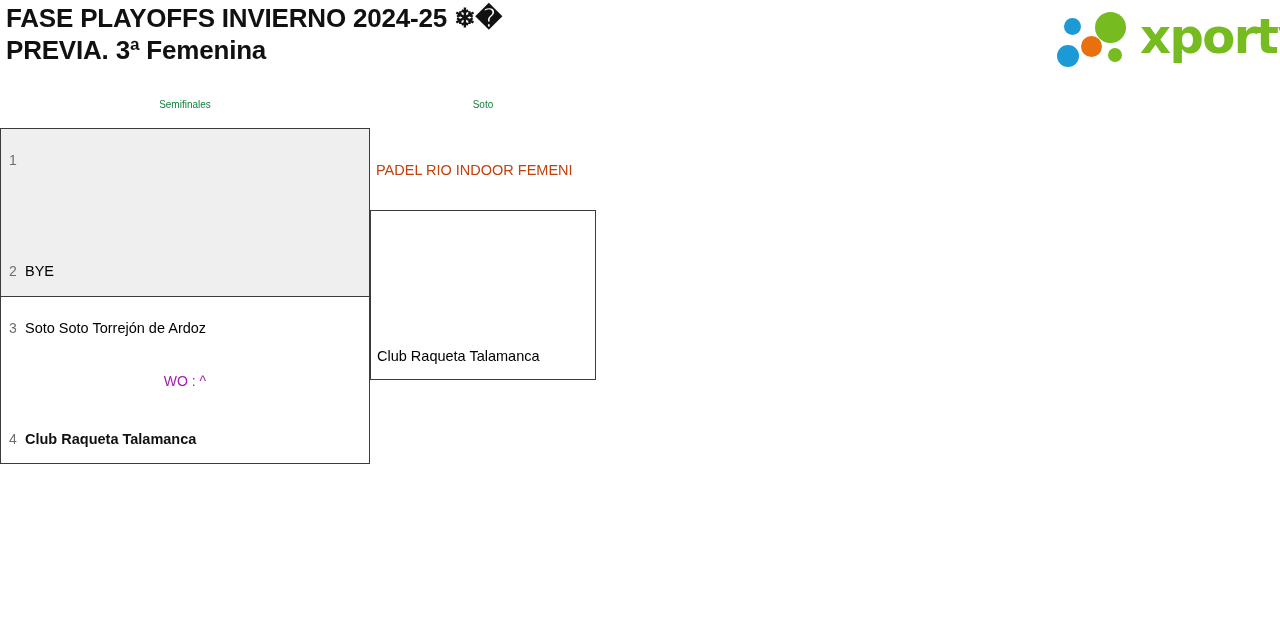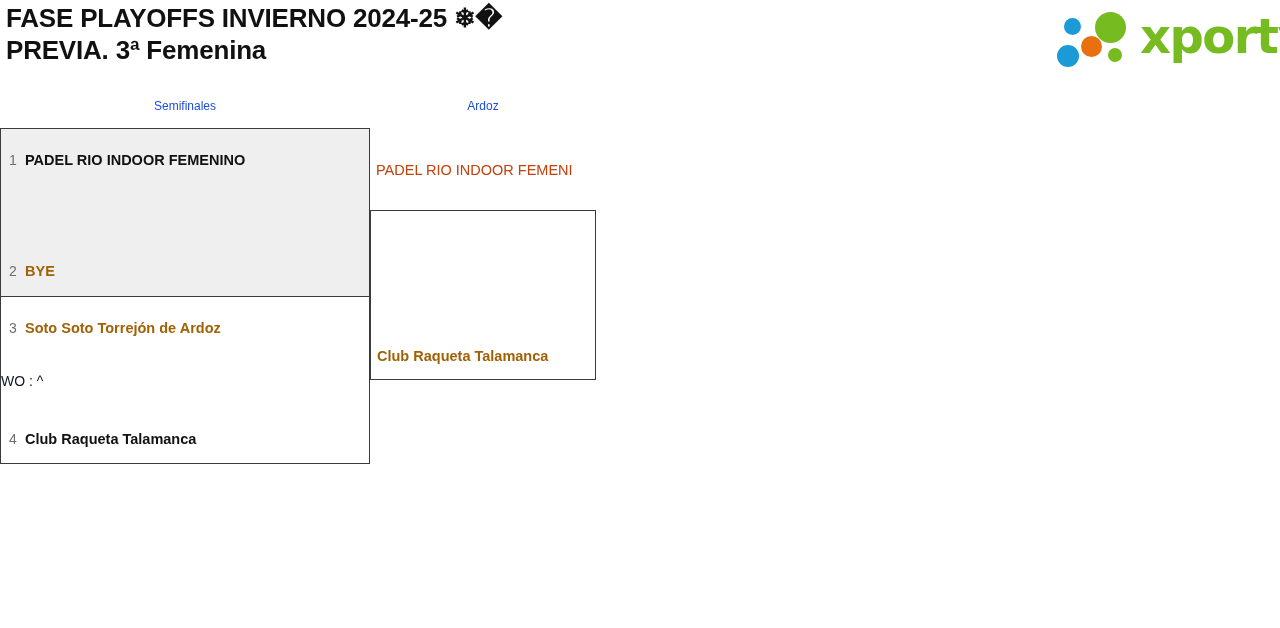--- a/index.html
+++ b/index.html
@@ -77,23 +77,23 @@
   
   .bracket {
     position: absolute;
     left: 0;
     top: 92px;
     width: 1280px;
     height: 536px;
   }
   .round-header {
     position: absolute;
-    font-size: 12px;
+    font-size: 10px;
     font-weight: 400;
-    color: #1d4ed8;
+    color: #15803d;
     text-align: center;
     white-space: nowrap;
   }
   .round-header-semifinales { left: 0px; top: 7px; width: 370px; }
   .round-header-final { left: 370px; top: 7px; width: 226px; }
 
   .match-box {
     position: absolute;
     border: 1px solid #3b3b3b;
     background: #ffffff;
@@ -113,34 +113,34 @@
     white-space: nowrap;
   }
   .seed {
     display: inline-block;
     width: 16px;
     color: #6e6e6e;
     font-size: 14px;
     flex: 0 0 auto;
   }
   .team-name {
-    color: #a16207;
-    font-weight: 700;
+    color: #000000;
+    font-weight: 400;
   }
   .team-name.is-winner {
     color: #111111;
     font-weight: 700;
   }
   .match-score {
     position: absolute;
     left: 0;
     width: 100%;
-    text-align: left;
+    text-align: center;
     font-size: 14px;
-    color: #0f172a;
+    color: #a21caf;
     white-space: nowrap;
   }
 
   
   .match-sf1 { left: 0px; top: 36px; width: 370px; height: 169px; }
   .match-sf1 .slot-top { top: 20px; }
   .match-sf1 .slot-bottom { top: 131px; }
   
   .match-sf2 { left: 0px; top: 204px; width: 370px; height: 168px; }
   .match-sf2 .slot-top { top: 20px; }
@@ -177,26 +177,25 @@
       <span class="dot dot-blue-lg"></span>
     </div>
     <div class="logo-wordmark">xporty</div>
   </div>
 </div>
 
 <div class="bracket">
 
   <div class="round-header round-header-semifinales">Semifinales</div>
 
-  <div class="round-header round-header-final">Ardoz</div>
+  <div class="round-header round-header-final">Soto</div>
 
   <div class="match-box match-sf1 is-highlighted">
     <div class="match-slot slot-top">
       <span class="seed">1</span>
-      <span class="team-name is-winner">PADEL RIO INDOOR FEMENINO</span>
     </div>
     <div class="match-slot slot-bottom">
       <span class="seed">2</span>
       <span class="team-name">BYE</span>
     </div>
   </div>
 
   <div class="match-box match-sf2">
     <div class="match-slot slot-top">
       <span class="seed">3</span>

